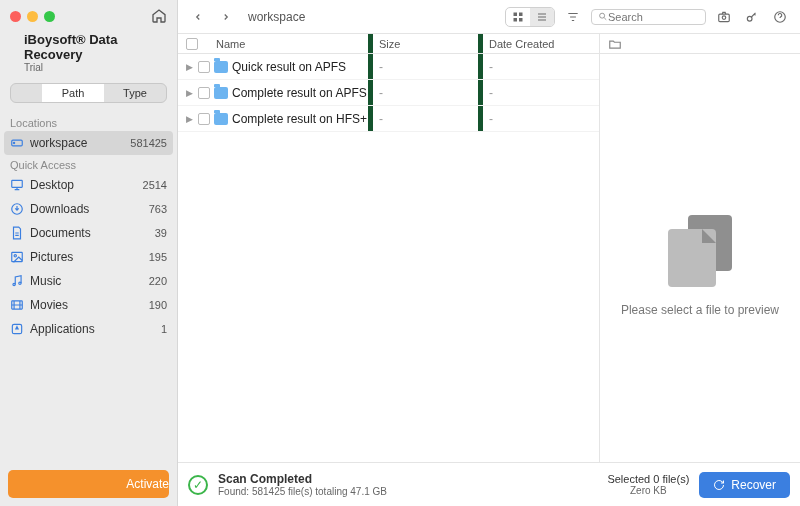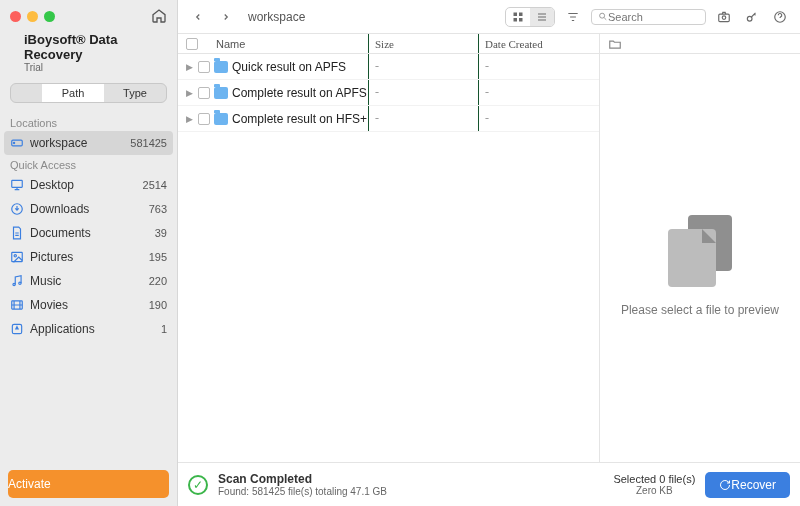--- a/index.html
+++ b/index.html
@@ -16,59 +16,59 @@
 .seg { display: flex; margin: 8px 10px 10px 10px; border-radius: 6px; overflow: hidden; border: 1px solid #c8c8c8; background: #e0e0e0; padding-left: 31px; }
 .seg > div { flex: 1; text-align: center; padding: 3px 0; font-size: 11px; cursor: pointer; }
 .seg > div.active { background: #fff; }
 .sec-label { padding: 4px 10px 2px 10px; color: #8a8a8a; font-size: 11px; }
 .nav-item { display: flex; align-items: center; padding: 5px 10px; gap: 6px; cursor: pointer; }
 .nav-item.sel { background: #d6d6d6; border-radius: 4px; margin: 0 4px; padding: 5px 6px; }
 .nav-item .ic { width: 14px; height: 14px; display: flex; align-items: center; justify-content: center; color: #3b7fe0; }
 .nav-item .lbl { flex: 1; color: #333; font-size: 12px; }
 .nav-item .cnt { color: #555; font-size: 11px; }
 .sidebar-spacer { flex: 1; }
-.activate { margin: 8px; padding: 7px 0; text-align: left; background: #f5912c; color: #fff; border-radius: 5px; font-size: 12px; cursor: pointer; }
+.activate { margin: 8px; padding: 7px 0; text-align: right; background: #f5912c; color: #fff; border-radius: 5px; font-size: 12px; cursor: pointer; }
 .main { flex: 1; display: flex; flex-direction: column; background: #fff; }
 .toolbar { display: flex; align-items: center; height: 34px; padding: 0 10px; gap: 8px; border-bottom: 1px solid #e4e4e4; }
 .tb-btn { width: 20px; height: 20px; display: flex; align-items: center; justify-content: center; color: #6a6a6a; cursor: pointer; border-radius: 4px; }
 .crumb { color: #555; font-size: 12px; margin-left: 4px; }
 .tb-spacer { flex: 1; }
 .view-toggle { display: flex; border: 1px solid #d0d0d0; border-radius: 5px; overflow: hidden; }
 .view-toggle > div { width: 24px; height: 18px; display: flex; align-items: center; justify-content: center; color: #6a6a6a; cursor: pointer; }
 .view-toggle > div.active { background: #e8e8e8; }
 .search { display: flex; align-items: center; border: 1px solid #d0d0d0; border-radius: 4px; padding: 1px 6px; width: 115px; }
 .search input { border: none; outline: none; width: 100%; font-size: 11px; background: transparent; }
 .content-row { flex: 1; display: flex; min-height: 0; }
 .list-area { flex: 1; display: flex; flex-direction: column; border-right: 1px solid #e4e4e4; min-width: 0; }
 .list-head { display: flex; align-items: center; height: 20px; border-bottom: 1px solid #e4e4e4; font-size: 11px; color: #555; }
 .col-name { flex: 0 0 190px; display: flex; align-items: center; padding-left: 8px; gap: 18px; }
 .col-size { flex: 0 0 110px; }
 .col-date { flex: 1; }
-.col-sep { border-left: 1px solid #14532d; height: 100%; padding-left: 6px; display: flex; align-items: center; font-family: Liberation Serif, serif; }
+.col-sep { border-left: 5px solid #14532d; height: 100%; padding-left: 6px; display: flex; align-items: center; }
 .row { display: flex; align-items: center; height: 26px; border-bottom: 1px solid #f2f2f2; font-size: 12px; }
 .row .col-name { gap: 4px; }
 .disclosure { color: #9a9a9a; font-size: 9px; width: 8px; cursor: pointer; }
 .chk { width: 12px; height: 12px; border: 1px solid #bbb; border-radius: 2px; cursor: pointer; }
 .folder-ic { width: 14px; height: 12px; background: #6db4f0; border-radius: 2px; position: relative; }
 .folder-ic::before { content: ""; position: absolute; top: -3px; left: 0; width: 6px; height: 3px; background: #6db4f0; border-radius: 1px 1px 0 0; }
 .row .rname { color: #222; }
 .row .dash { color: #999; }
 .preview { width: 200px; display: flex; flex-direction: column; align-items: center; justify-content: center; gap: 16px; color: #777; }
 .preview-ic { width: 64px; height: 72px; position: relative; }
 .preview-ic .back { position: absolute; right: 0; top: 0; width: 44px; height: 56px; background: #8f8f8f; border-radius: 4px; }
 .preview-ic .front { position: absolute; left: 0; bottom: 0; width: 48px; height: 58px; background: #bcbcbc; border-radius: 4px; }
 .preview-ic .front::after { content:""; position:absolute; right:0; top:0; width:14px; height:14px; background:#8f8f8f; clip-path: polygon(0 0, 100% 100%, 0 100%); }
 .status { height: 44px; border-top: 1px solid #e4e4e4; display: flex; align-items: center; padding: 0 10px; gap: 10px; }
 .status-ic { width: 20px; height: 20px; border: 2px solid #3bb54a; border-radius: 50%; display: flex; align-items: center; justify-content: center; color: #3bb54a; font-size: 12px; }
 .status-txt .t1 { font-weight: bold; font-size: 12px; }
 .status-txt .t2 { font-size: 10px; color: #666; }
 .status-spacer { flex: 1; }
 .sel-txt { text-align: center; }
 .sel-txt .s1 { font-size: 11px; } .sel-txt .s2 { font-size: 10px; color: #666; }
-.recover { background: #3b7fe0; color: #fff; padding: 6px 14px; border-radius: 5px; display: flex; align-items: center; cursor: pointer; font-size: 12px; }
+.recover { background: #3b7fe0; color: #fff; padding: 6px 14px; border-radius: 5px; display: flex; align-items: center; gap: 6px; cursor: pointer; font-size: 12px; }
 .preview-head { height: 20px; border-bottom: 1px solid #e4e4e4; width: 100%; display:flex; align-items:center; padding-left:8px; color:#888; }
 svg { display: block; }
 </style>
 </head>
 <body>
 
 <div class="app">
   <div class="sidebar">
     <div class="traffic">
       <div class="dot red"></div>

